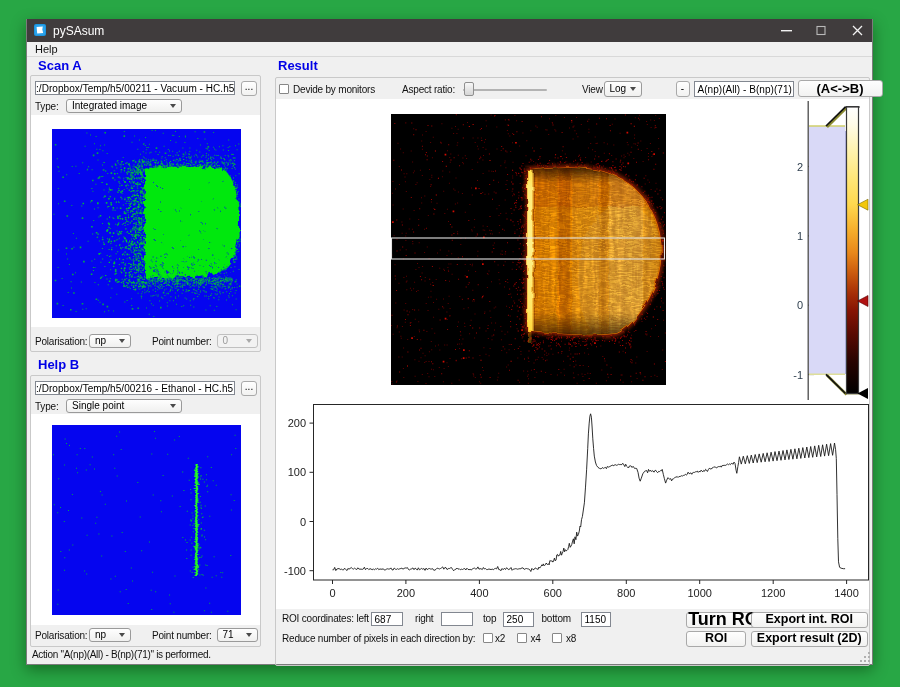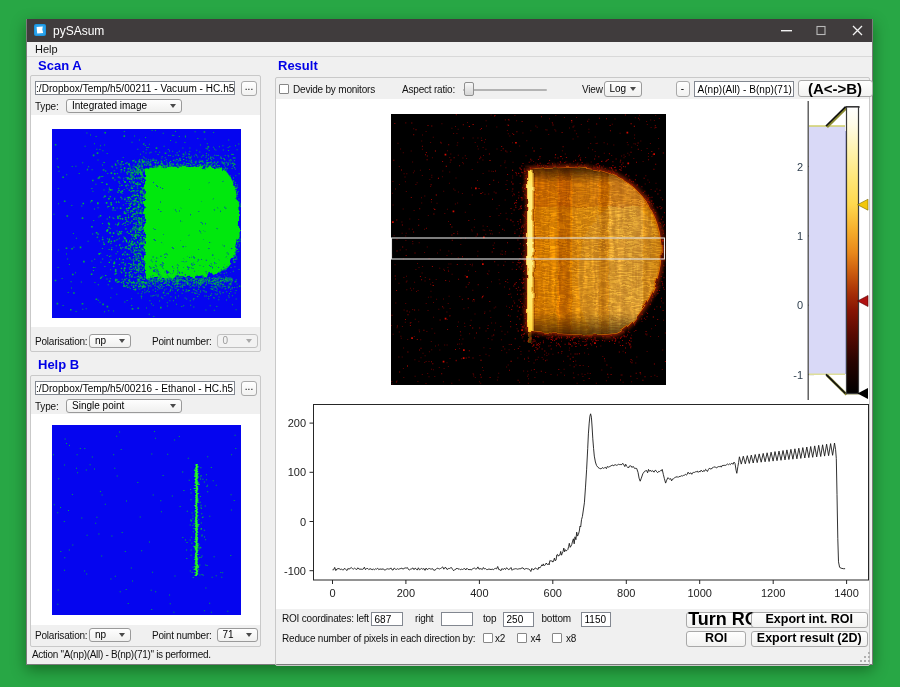--- a/index.html
+++ b/index.html
@@ -121,21 +121,21 @@
   <div class="abs" style="left:436.5px;top:62.5px;width:10px;height:14px;background:linear-gradient(#f8f8f8,#d5d5d5);border:1px solid #909090;border-radius:2px;"></div>
   <div class="lbl" style="left:555px;top:65px;">View</div>
   <div class="combo" style="left:576.5px;top:62px;width:38.5px;height:16px;">
       <span class="txt">Log</span>
       <span class="arr"></span>
     </div>
   <div class="btn" style="left:648.5px;top:62px;width:14px;height:16px;line-height:14px;">-</div>
   <div class="field" style="left:666.5px;top:61.5px;width:100px;height:16.5px;">
       <span style="position:absolute;left:3px;top:2px;">A(np)(All) - B(np)(71)</span>
     </div>
-  <div class="btn bold" style="left:770.5px;top:60.5px;width:75px;height:17px;line-height:15px;font-size:15px;">(A&lt;-&gt;B)</div>
+  <div class="btn bold" style="left:770.5px;top:60.5px;width:85px;height:17px;line-height:15px;font-size:13px;">(A&lt;-&gt;B)</div>
 
   <div class="white" style="left:248.5px;top:80px;width:593.5px;height:509.5px;"></div>
 
   <svg class="abs" style="left:364px;top:95px;filter:saturate(1.3) brightness(1.03)" width="275" height="271" viewBox="0 0 275 271">
     <defs>
       <linearGradient id="hgBody" x1="0" y1="0" x2="1" y2="0">
         <stop offset="0" stop-color="#ca7310"></stop>
           <stop offset="0.05" stop-color="#e68e16"></stop>
         <stop offset="0.18" stop-color="#ef9c1e"></stop>
           <stop offset="0.45" stop-color="#f5ab2a"></stop>

